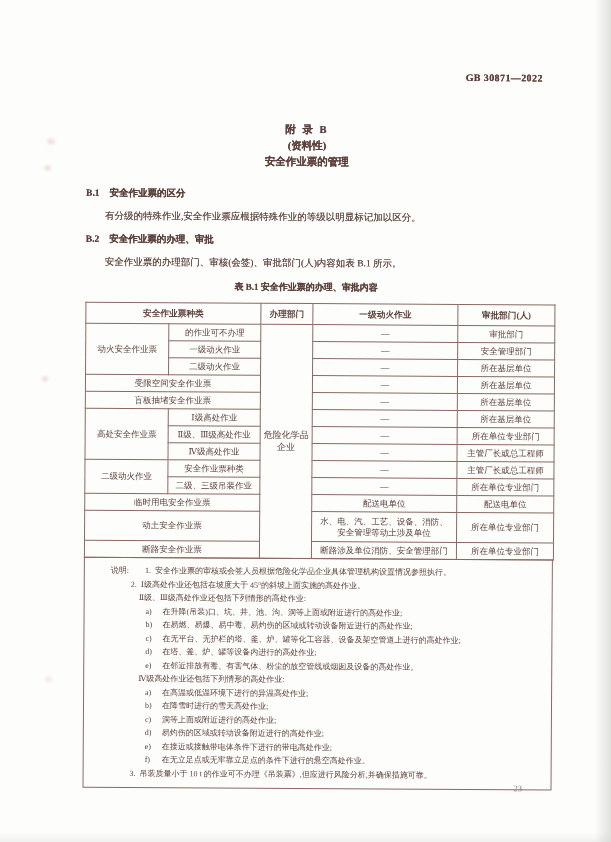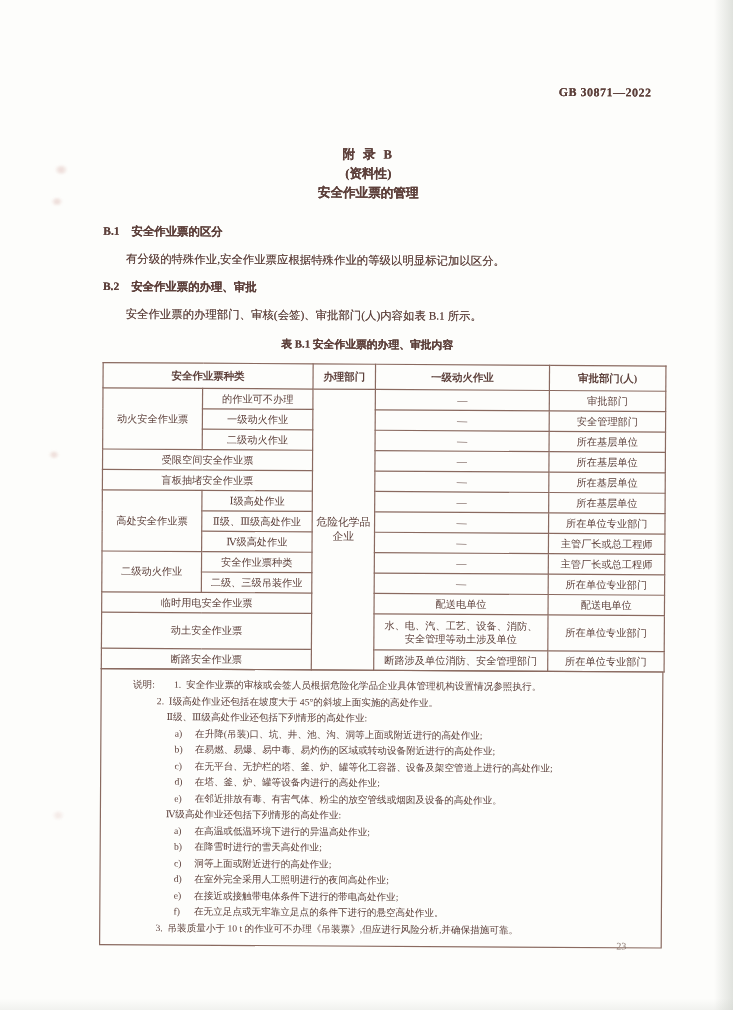--- a/index.html
+++ b/index.html
@@ -256,21 +256,21 @@
         <div class="nl nl-l4">
           <span class="nnum">a)</span><span>在高温或低温环境下进行的异温高处作业;</span>
         </div>
         <div class="nl nl-l4">
           <span class="nnum">b)</span><span>在降雪时进行的雪天高处作业;</span>
         </div>
         <div class="nl nl-l4">
           <span class="nnum">c)</span><span>洞等上面或附近进行的高处作业;</span>
         </div>
         <div class="nl nl-l4">
-          <span class="nnum">d)</span><span>在室外完全采用人工照明进行的夜间高处作业;</span>
+          <span class="nnum">d)</span><span>易灼伤的区域或转动设备附近进行的高处作业;</span>
         </div>
         <div class="nl nl-l4">
           <span class="nnum">e)</span><span>在接近或接触带电体条件下进行的带电高处作业;</span>
         </div>
         <div class="nl nl-l4">
           <span class="nnum">f)</span><span>在无立足点或无牢靠立足点的条件下进行的悬空高处作业。</span>
         </div>
         <div class="nl nl-l2">
           <span class="nnum">3.</span><span>吊装质量小于 10 t 的作业可不办理《吊装票》,但应进行风险分析,并确保措施可靠。</span>
         </div>

